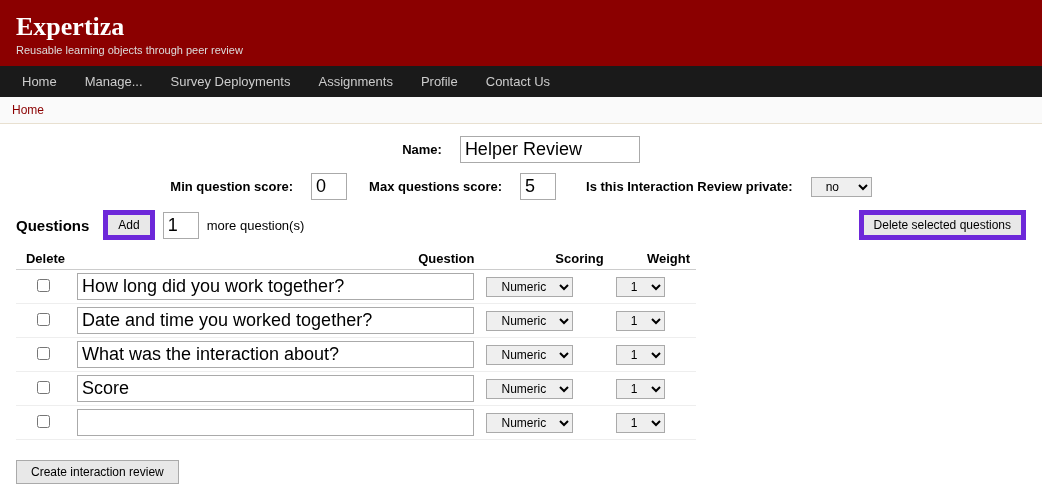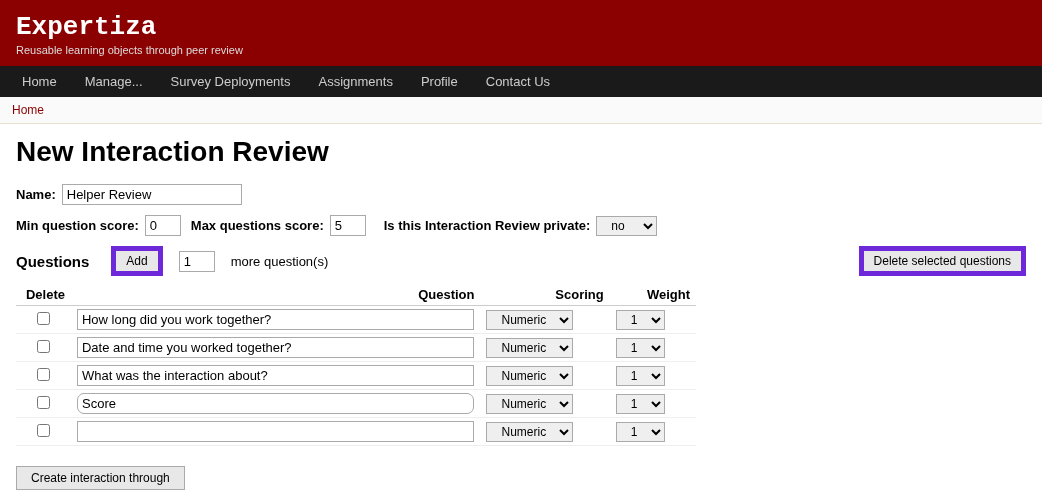--- a/index.html
+++ b/index.html
@@ -7,21 +7,21 @@
 
     
     #header {
       background: #8b0000;
       padding: 12px 16px 10px 16px;
     }
     #header h1 {
       color: #fff;
       font-size: 26px;
       font-weight: bold;
-      font-family: Liberation Mono, monospace;
+      font-family: Liberation Serif, serif;
     }
     #header p {
       color: #ddd;
       font-size: 11px;
       margin-top: 2px;
     }
 
     
     #nav {
       background: #1a1a1a;
@@ -57,43 +57,44 @@
       margin-bottom: 16px;
       color: #000;
     }
 
     
     .form-row {
       display: flex;
       align-items: center;
       margin-bottom: 10px;
       flex-wrap: wrap;
-      gap: 2px;
+      gap: 14px;
+      justify-content: center;
     }
     .form-row label {
       font-weight: bold;
       margin-right: 4px;
     }
     input[type="text"] {
       border: 1px solid #aaa;
       padding: 2px 4px;
-      font-size: 13px;
+      font-size: 18px;
     }
     select {
       border: 1px solid #aaa;
       padding: 1px 10px;
       font-size: 12px;
     }
 
     
     #questions-header {
       display: flex;
       align-items: center;
       margin-bottom: 8px;
-      gap: 16px;
+      gap: 8px;
       justify-content: center;
     }
     #questions-title {
       font-size: 15px;
       font-weight: bold;
       margin-right: 6px;
     }
     .btn {
       padding: 3px 10px;
       font-size: 12px;
@@ -159,21 +160,20 @@
     <a class="nav-item" href="#">Assignments</a>
     <a class="nav-item" href="#">Profile</a>
     <a class="nav-item" href="#">Contact Us</a>
   </nav>
 
 <div id="breadcrumb">
   <a href="#">Home</a>
 </div>
 
 <div id="main">
-  <h2 id="page-title">New Interaction Review</h2>
 
   <div class="form-row">
     <label>Name:</label>
     <input type="text" style="width: 180px;" value="Helper Review">
   </div>
 
   <div class="form-row">
     <label>Min question score:</label>
     <input type="text" style="width: 36px;" value="0">
     <label style="margin-left:8px;">Max questions score:</label>
@@ -230,35 +230,35 @@
           <td class="question-col"><input type="text" value="What was the interaction about?" style="width: 100%;"></td>
           <td class="scoring-col">
             <div class="scoring-select-wrap">
               <select><option value="Numeric">Numeric</option><option value="Text">Text</option></select>
             </div>
           </td>
           <td class="weight-col"><select><option value="1">1</option><option value="2">2</option><option value="3">3</option></select></td>
         </tr>
         <tr>
           <td class="delete-col"><input type="checkbox" style=""></td>
-          <td class="question-col"><input type="text" value="Score" style="width: 100%; border-radius: 7px;"></td>
+          <td class="question-col"><input type="text" value="Score" style="width: 100%;"></td>
           <td class="scoring-col">
             <div class="scoring-select-wrap">
               <select><option value="Numeric">Numeric</option><option value="Text">Text</option></select>
             </div>
           </td>
           <td class="weight-col"><select><option value="1">1</option><option value="2">2</option><option value="3">3</option></select></td>
         </tr>
         <tr>
           <td class="delete-col"><input type="checkbox" style=""></td>
           <td class="question-col"><input type="text" style="width: 100%;"></td>
           <td class="scoring-col">
             <div class="scoring-select-wrap">
               <select><option value="Numeric">Numeric</option><option value="Text">Text</option></select>
             </div>
           </td>
           <td class="weight-col"><select><option value="1">1</option><option value="2">2</option><option value="3">3</option></select></td>
         </tr>
       </tbody>
   </table>
 
-  <button id="create-btn">Create interaction through</button>
+  <button id="create-btn">Create interaction review</button>
 </div>
 
 </body></html>

